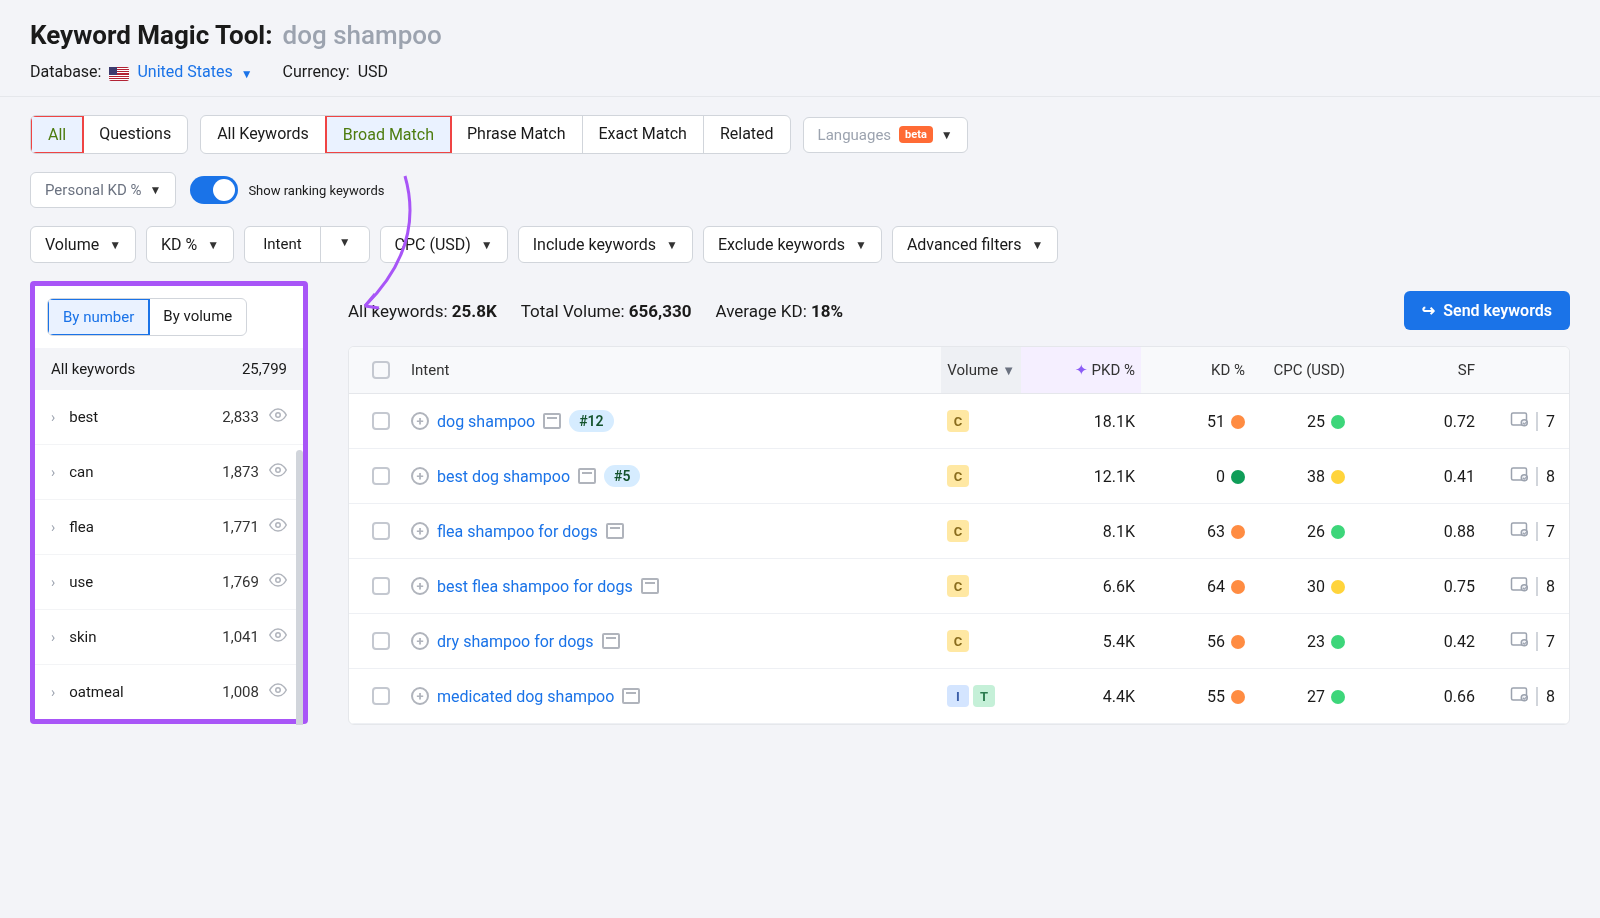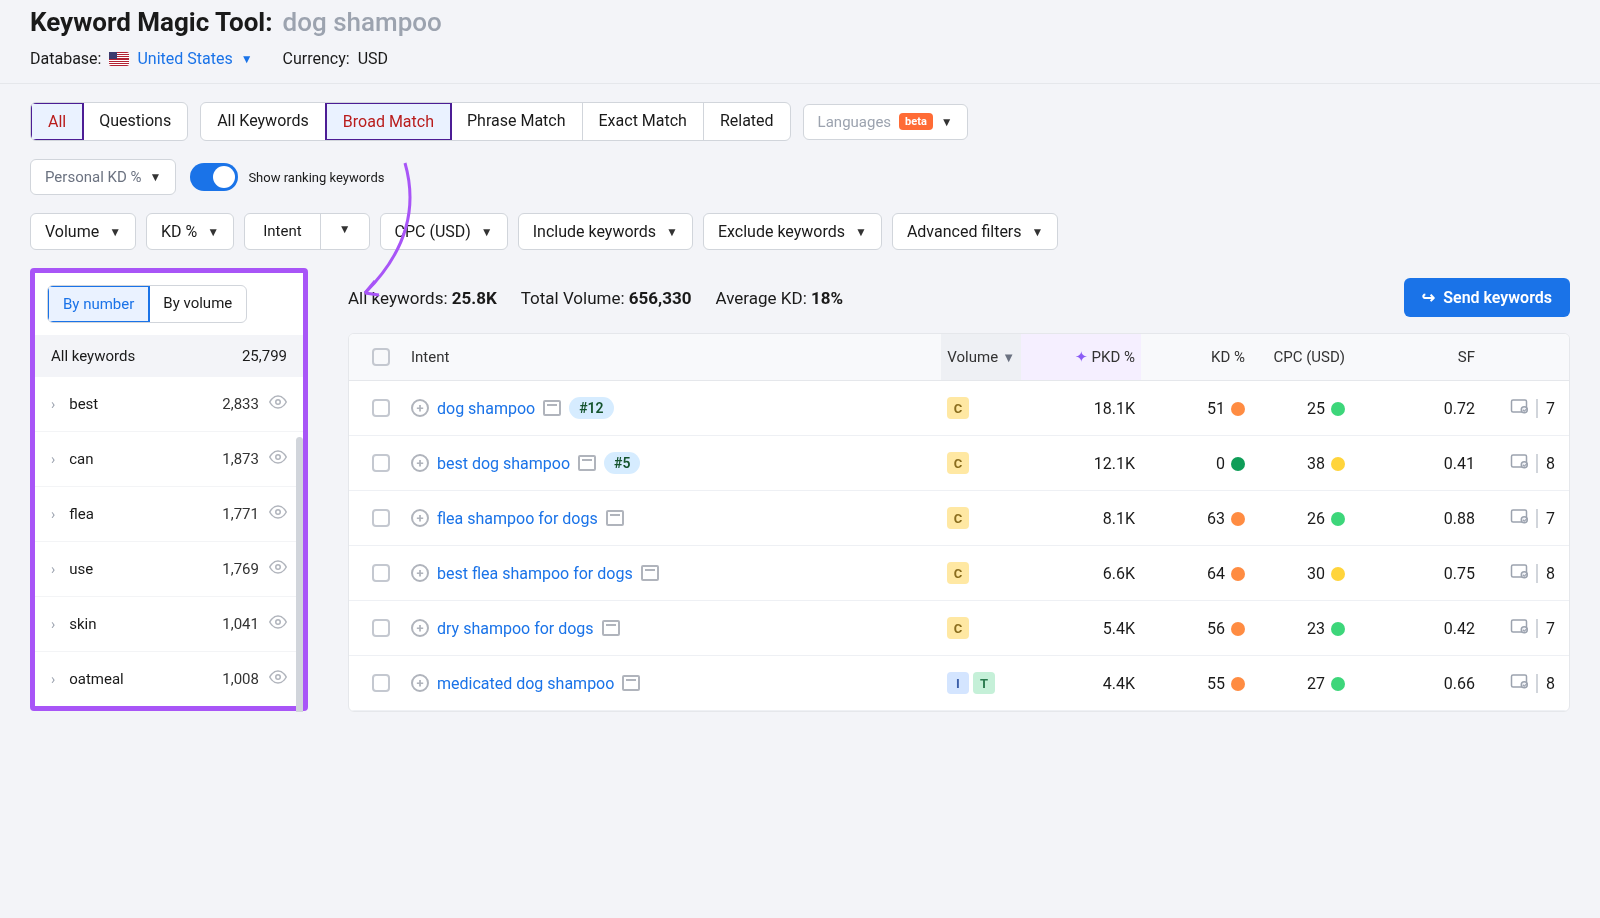--- a/index.html
+++ b/index.html
@@ -1,33 +1,33 @@
 <!DOCTYPE html>
 <html><head>
 <meta charset="utf-8">
 <style>
 *{box-sizing:border-box;margin:0;padding:0;font-family:-apple-system,BlinkMacSystemFont,"Segoe UI",Roboto,sans-serif}
 body{background:#f3f4f8;color:#1a1a1a;font-size:15px}
 .page{padding:0 30px}
-.header{padding:7px 0 15px}
+.header{padding:20px 0 15px}
 .title-row{display:flex;align-items:baseline;gap:10px;margin-bottom:12px}
 .title{font-size:26px;font-weight:700}
 .title-query{font-size:26px;font-weight:500;color:#9ca3af}
 .meta-row{display:flex;align-items:center;gap:30px;font-size:16px}
-.meta-item{display:flex;align-items:center;gap:8px}
+.meta-item{display:flex;align-items:flex-end;gap:8px}
 .flag{width:20px;height:14px;background:linear-gradient(to bottom,#b22234 0 7.7%,#fff 7.7% 15.4%,#b22234 15.4% 23.1%,#fff 23.1% 30.8%,#b22234 30.8% 38.5%,#fff 38.5% 46.2%,#b22234 46.2% 53.9%,#fff 53.9% 61.6%,#b22234 61.6% 69.3%,#fff 69.3% 77%,#b22234 77% 84.7%,#fff 84.7% 92.4%,#b22234 92.4% 100%);position:relative;border-radius:2px}
 .flag::before{content:"";position:absolute;top:0;left:0;width:8px;height:7.5px;background:#3c3b6e}
 .link{color:#1a73e8;cursor:pointer}
 .chev{color:#1a73e8;font-size:12px}
 .divider{border-top:1px solid #e5e7eb;margin:0 -30px}
 .tabs-row{display:flex;align-items:center;gap:12px;padding:18px 0;flex-wrap:wrap}
 .seg{display:flex;border:1px solid #d1d5db;border-radius:6px;overflow:hidden;background:#fff}
 .seg .tab{padding:8px 16px;border-right:1px solid #d1d5db;cursor:pointer;font-size:16px}
 .seg .tab:last-child{border-right:0}
-.seg .tab.active{background:#eaf2ff;color:#b91c1c;border:2px solid #4c1d95;margin:-1px}
+.seg .tab.active{background:#eaf2ff;color:#4d7c0f;border:2px solid #ef4444;margin:-1px}
 .lang-btn{display:flex;align-items:center;gap:8px;padding:8px 14px;border:1px solid #d1d5db;border-radius:6px;background:#fff;cursor:pointer;color:#9ca3af}
 .beta-badge{background:#ff6b35;color:#fff;font-size:11px;font-weight:700;padding:2px 6px;border-radius:4px}
 .chev-dk{color:#333;font-size:12px}
 .ai-row{display:flex;align-items:center;gap:14px;padding:0 0 18px;flex-wrap:wrap}
 .ai-wrap{display:flex;align-items:center;background:#f0e5ff;border-radius:8px;padding:4px 4px 4px 14px;gap:10px}
 .ai-label{color:#8b5cf6;font-weight:550;font-size:15px}
 .domain-input{display:flex;align-items:center;gap:8px;background:#fff;border:1px solid #d1d5db;border-radius:6px;padding:8px 12px;width:370px}
 .sparkle{color:#8b5cf6}
 .domain-input input{border:0;outline:0;flex:1;font-size:16px}
 .close-x{color:#9ca3af;cursor:pointer;font-size:16px}

